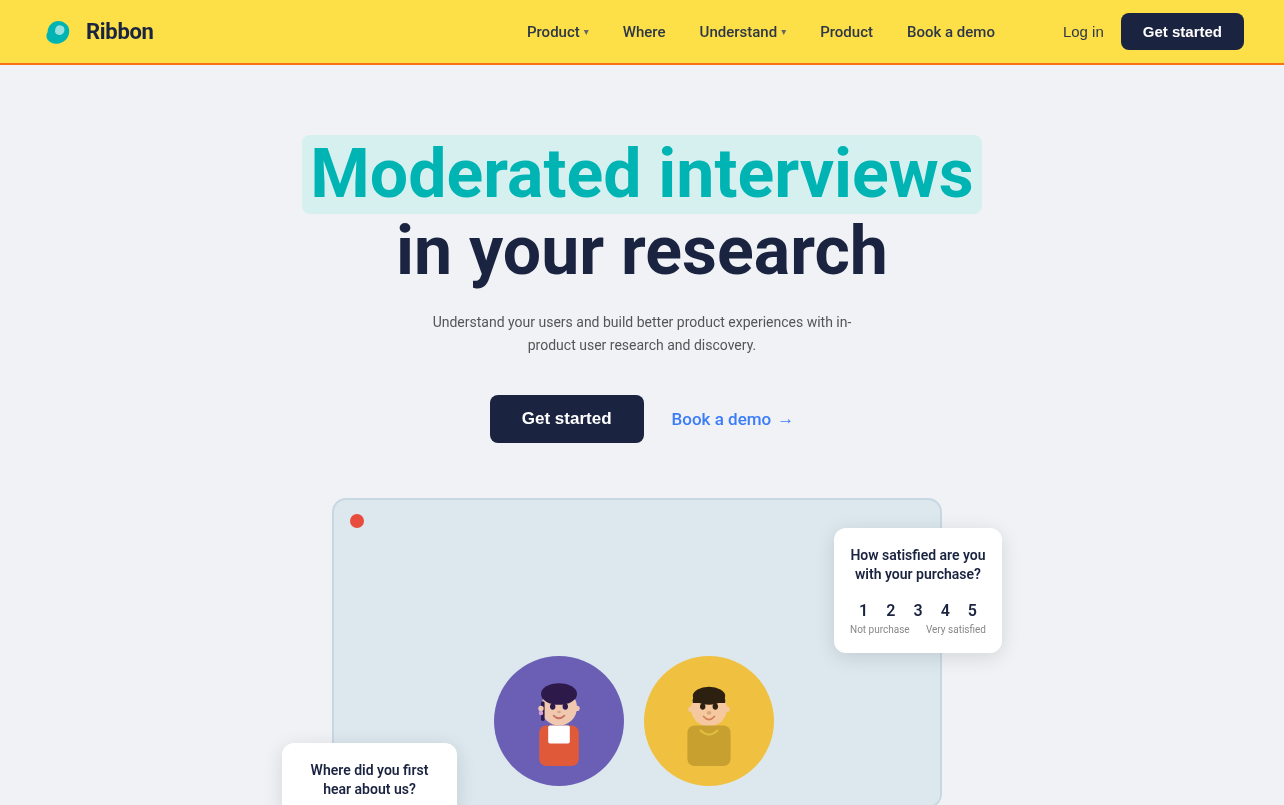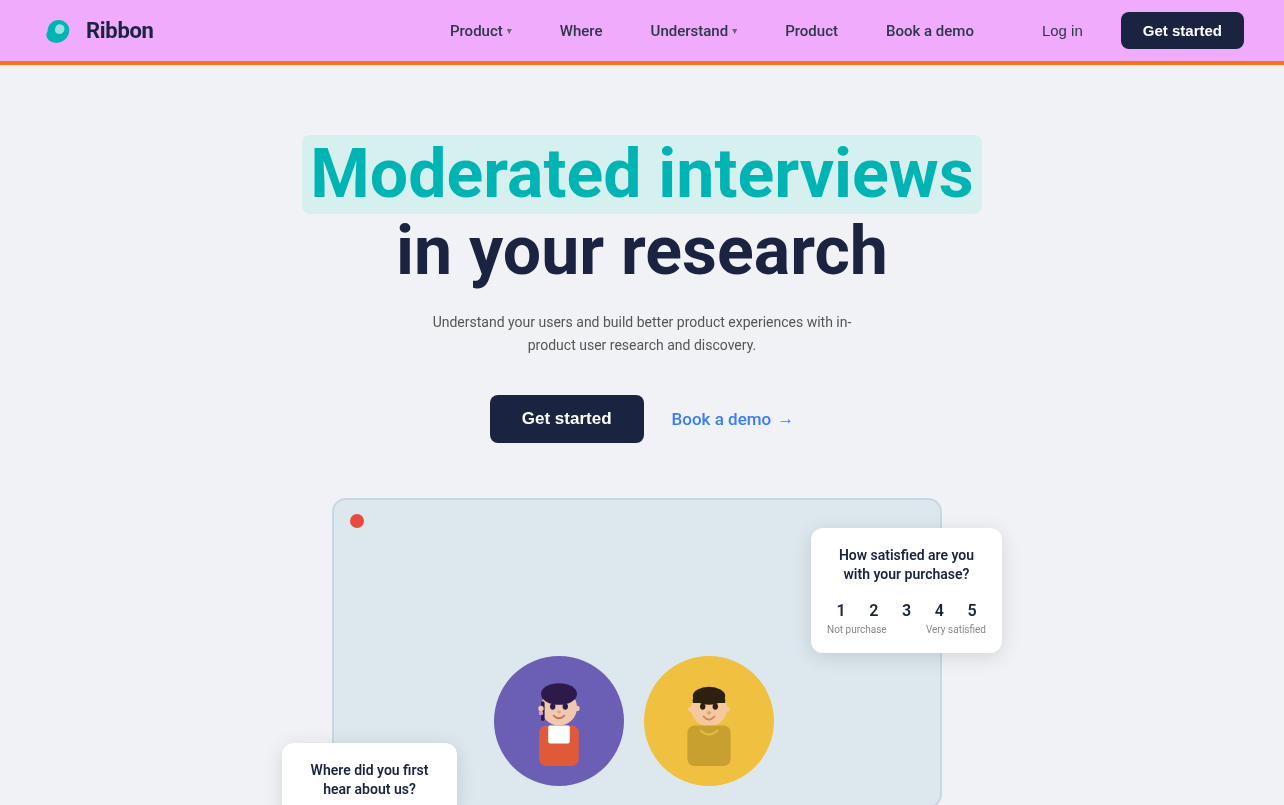--- a/index.html
+++ b/index.html
@@ -7,26 +7,26 @@
     body {
       font-family: -apple-system, BlinkMacSystemFont, 'Segoe UI', Roboto, sans-serif;
       background: #f0f2f5;
       width: 1284px;
       min-height: 805px;
       overflow-x: hidden;
     }
 
     
     nav {
-      background: #f0abfc;
+      background: #fde047;
       display: flex;
       align-items: center;
       padding: 0 40px;
       height: 65px;
-      border-bottom: 4px solid #f97316;
+      border-bottom: 2px solid #f97316;
     }
 
     .logo-area {
       display: flex;
       align-items: center;
       gap: 8px;
       text-decoration: none;
       margin-right: auto;
     }
 
@@ -38,21 +38,21 @@
     .logo-text {
       font-size: 22px;
       font-weight: 700;
       color: #1a2340;
       letter-spacing: -0.3px;
     }
 
     .nav-links {
       display: flex;
       align-items: center;
-      gap: 20px;
+      gap: 6px;
       list-style: none;
     }
 
     .nav-links li a {
       text-decoration: none;
       color: #2d3748;
       font-size: 15px;
       font-weight: 500;
       padding: 8px 14px;
       border-radius: 6px;
@@ -62,21 +62,21 @@
     }
 
     .nav-chevron {
       font-size: 10px;
       color: #666;
     }
 
     .nav-actions {
       display: flex;
       align-items: center;
-      gap: 24px;
+      gap: 3px;
       margin-left: 40px;
       justify-content: flex-end;
     }
 
     .btn-login {
       background: none;
       border: none;
       font-size: 15px;
       font-weight: 500;
       color: #2d3748;
@@ -210,21 +210,21 @@
     }
 
     .avatar-purple { background: #6b5fb5; }
     .avatar-yellow { background: #f0c040; }
 
     
     .satisfaction-card {
       position: absolute;
       top: 30px;
       right: 0;
-      width: 191px;
+      width: 168px;
       background: #fff;
       border-radius: 12px;
       padding: 18px 16px;
       box-shadow: 0 4px 20px rgba(0,0,0,0.12);
     }
 
     .satisfaction-title {
       font-size: 14px;
       font-weight: 600;
       color: #1a2340;

